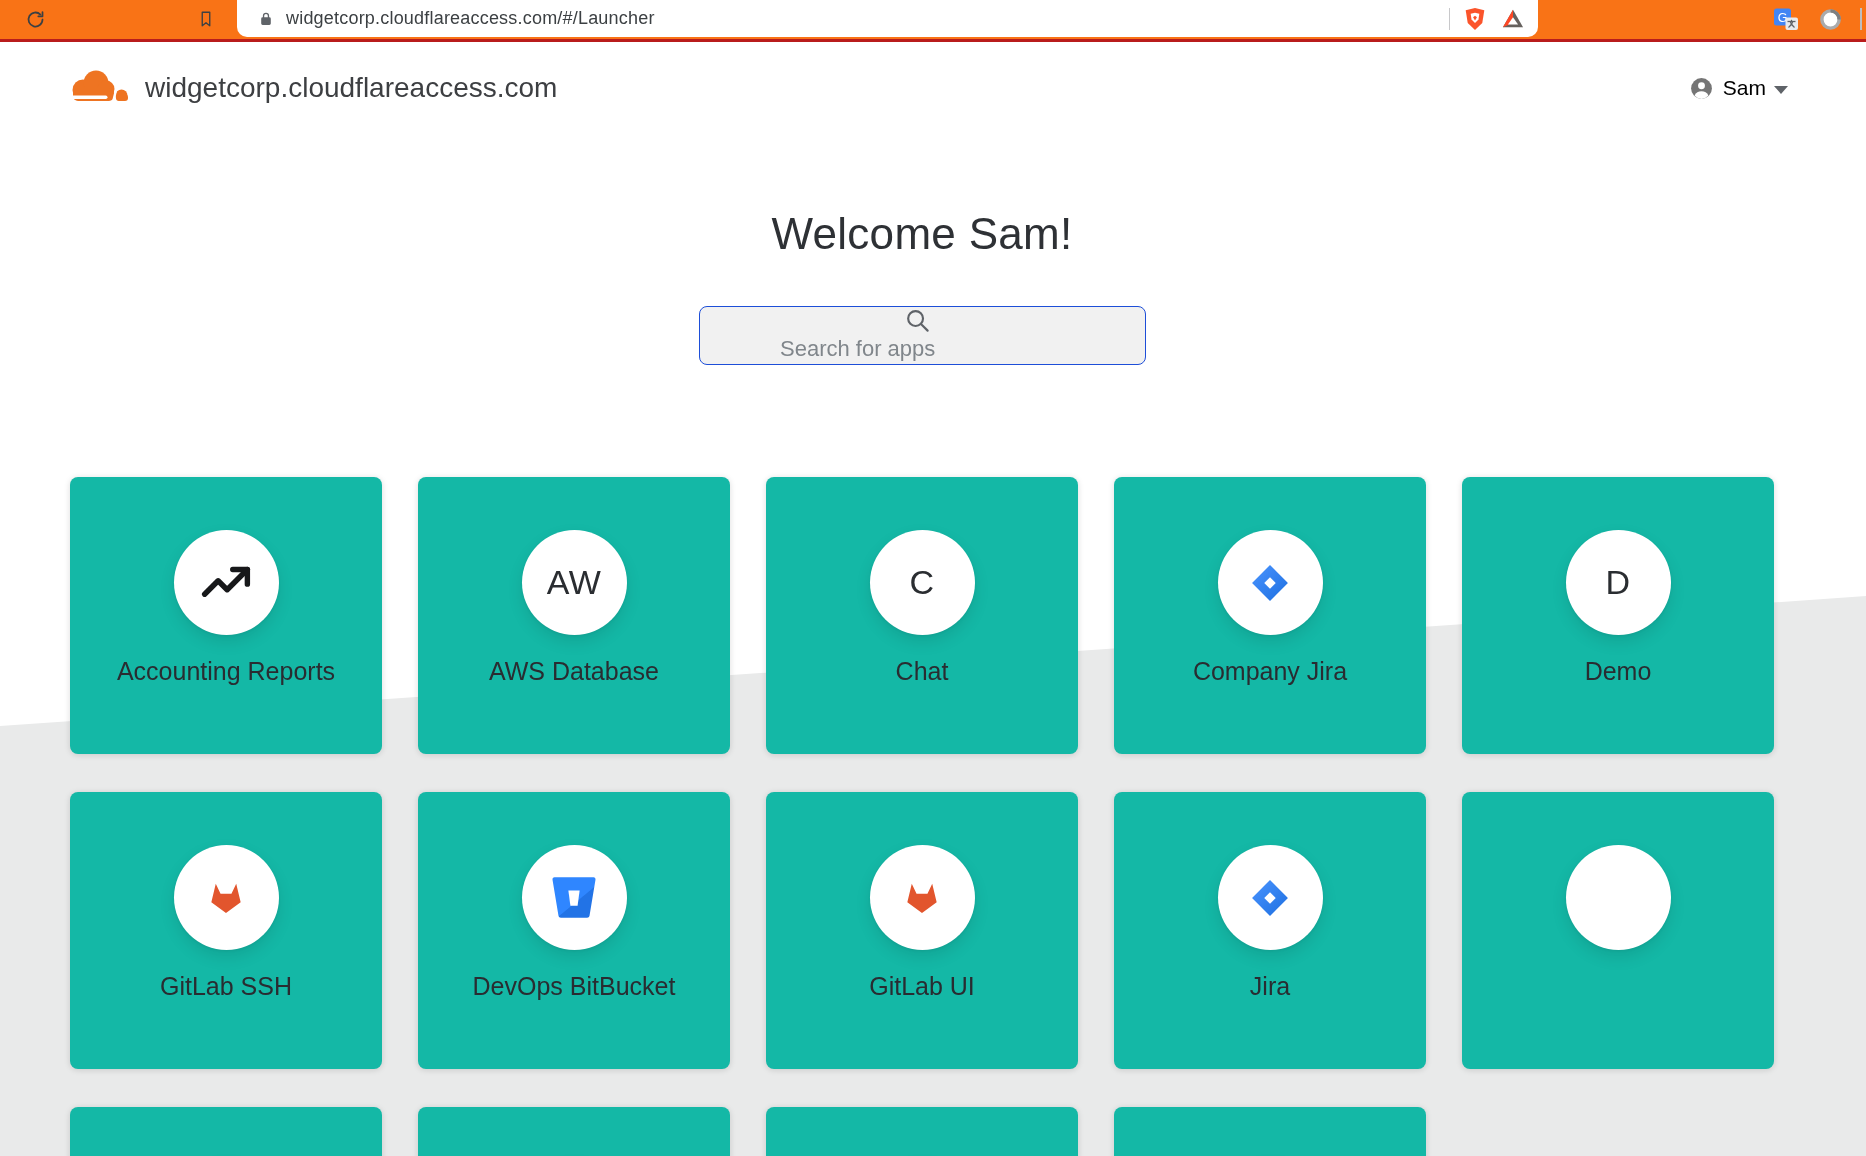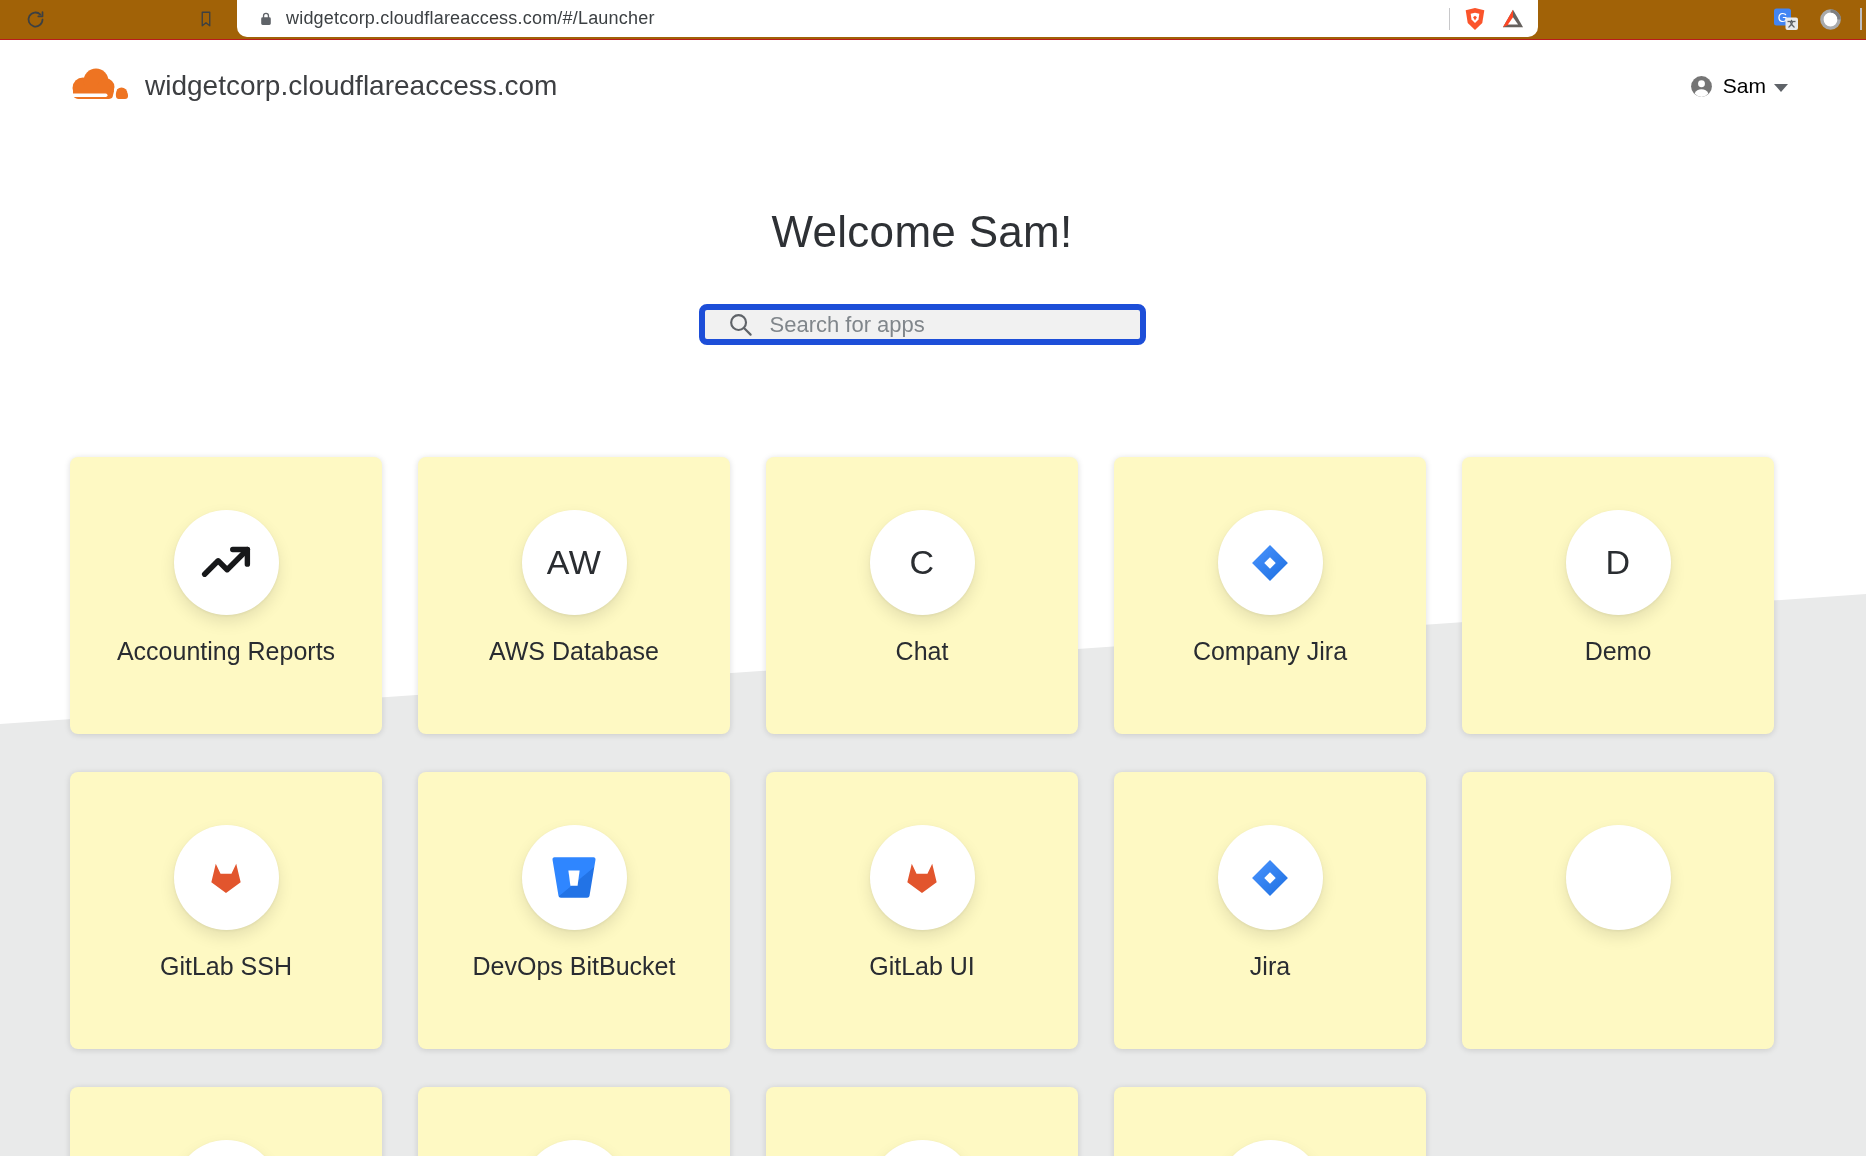--- a/index.html
+++ b/index.html
@@ -2,21 +2,21 @@
 <html><head>
 <meta charset="utf-8">
 <style>
   html,body{margin:0;padding:0;}
   body{
     width:1866px;height:1156px;overflow:hidden;background:#ffffff;
     font-family:"Liberation Sans", sans-serif;
     -webkit-font-smoothing:antialiased;
   }
   
-  .chrome{position:relative;height:39px;background:#a16207;border-bottom:1px solid #b91c1c;z-index:5;}
+  .chrome{position:relative;height:39px;background:#f97316;border-bottom:3px solid #b91c1c;z-index:5;}
   .chrome .reload{position:absolute;left:25px;top:9px;width:21px;height:21px;cursor:pointer;}
   .chrome .bookmark{position:absolute;left:197px;top:8px;width:18px;height:22px;}
   .urlbar{
     position:absolute;left:237px;top:0;width:1301px;height:37px;background:#ffffff;
     border-radius:0 0 10px 10px;display:flex;align-items:center;box-sizing:border-box;
     padding:0 12px 0 21px;
   }
   .urlbar .lock{width:16px;height:16px;margin-right:12px;flex:none;}
   .urlbar .url-text{font-size:18px;color:#3c4043;letter-spacing:.2px;white-space:nowrap;}
   .urlbar .spacer{flex:1;}
@@ -40,36 +40,36 @@
     position:absolute;left:0;top:0;width:1866px;height:1025px;background:#e9eaea;
     clip-path:polygon(0 579px,1866px 449px,1866px 1025px,0 1025px);z-index:0;
   }
   .content{position:relative;z-index:1;margin-left:70px;width:1704px;}
   h1.welcome{
     margin:13px;padding-top:62px;text-align:center;font-size:44px;font-weight:500;
     color:#2e3135;letter-spacing:.3px;
   }
   .search-wrap{display:flex;justify-content:center;margin-top:47px;}
   .search-box{
-    width:447px;height:41px;box-sizing:border-box;background:#f1f1f1;border:6px solid #1d4ed8;
-    border-radius:8px;display:flex;align-items:center;padding:0 18px 0 22px;
+    width:447px;height:59px;box-sizing:border-box;background:#f1f1f1;border:1px solid #1d4ed8;
+    border-radius:8px;display:flex;align-items:center;padding:0 18px 0 22px;flex-direction:column;
   }
   .search-box .mag{width:27px;height:27px;flex:none;margin-right:14px;}
   .search-box input{
     flex:1;border:none;outline:none;background:transparent;font-size:22px;color:#333;
     font-family:"Liberation Sans", sans-serif;
   }
   .search-box input::placeholder{color:#80868b;}
   
   .grid{
     margin-top:112px;display:grid;grid-template-columns:repeat(5,312px);
     column-gap:36px;row-gap:38px;
   }
   .card{
-    width:312px;height:277px;background:#fef9c3;border-radius:8px;
+    width:312px;height:277px;background:#14b8a6;border-radius:8px;
     box-shadow:0 1px 6px rgba(0,0,0,.14);
     display:flex;flex-direction:column;align-items:center;box-sizing:border-box;
     padding-top:53px;cursor:pointer;
   }
   .circle{
     width:105px;height:105px;border-radius:50%;background:#fff;flex:none;
     box-shadow:0 7px 16px rgba(0,0,0,.10),0 1px 3px rgba(0,0,0,.06);
     display:flex;align-items:center;justify-content:center;
   }
   .initials{font-size:34px;font-weight:500;color:#2a2d31;letter-spacing:.5px;}

